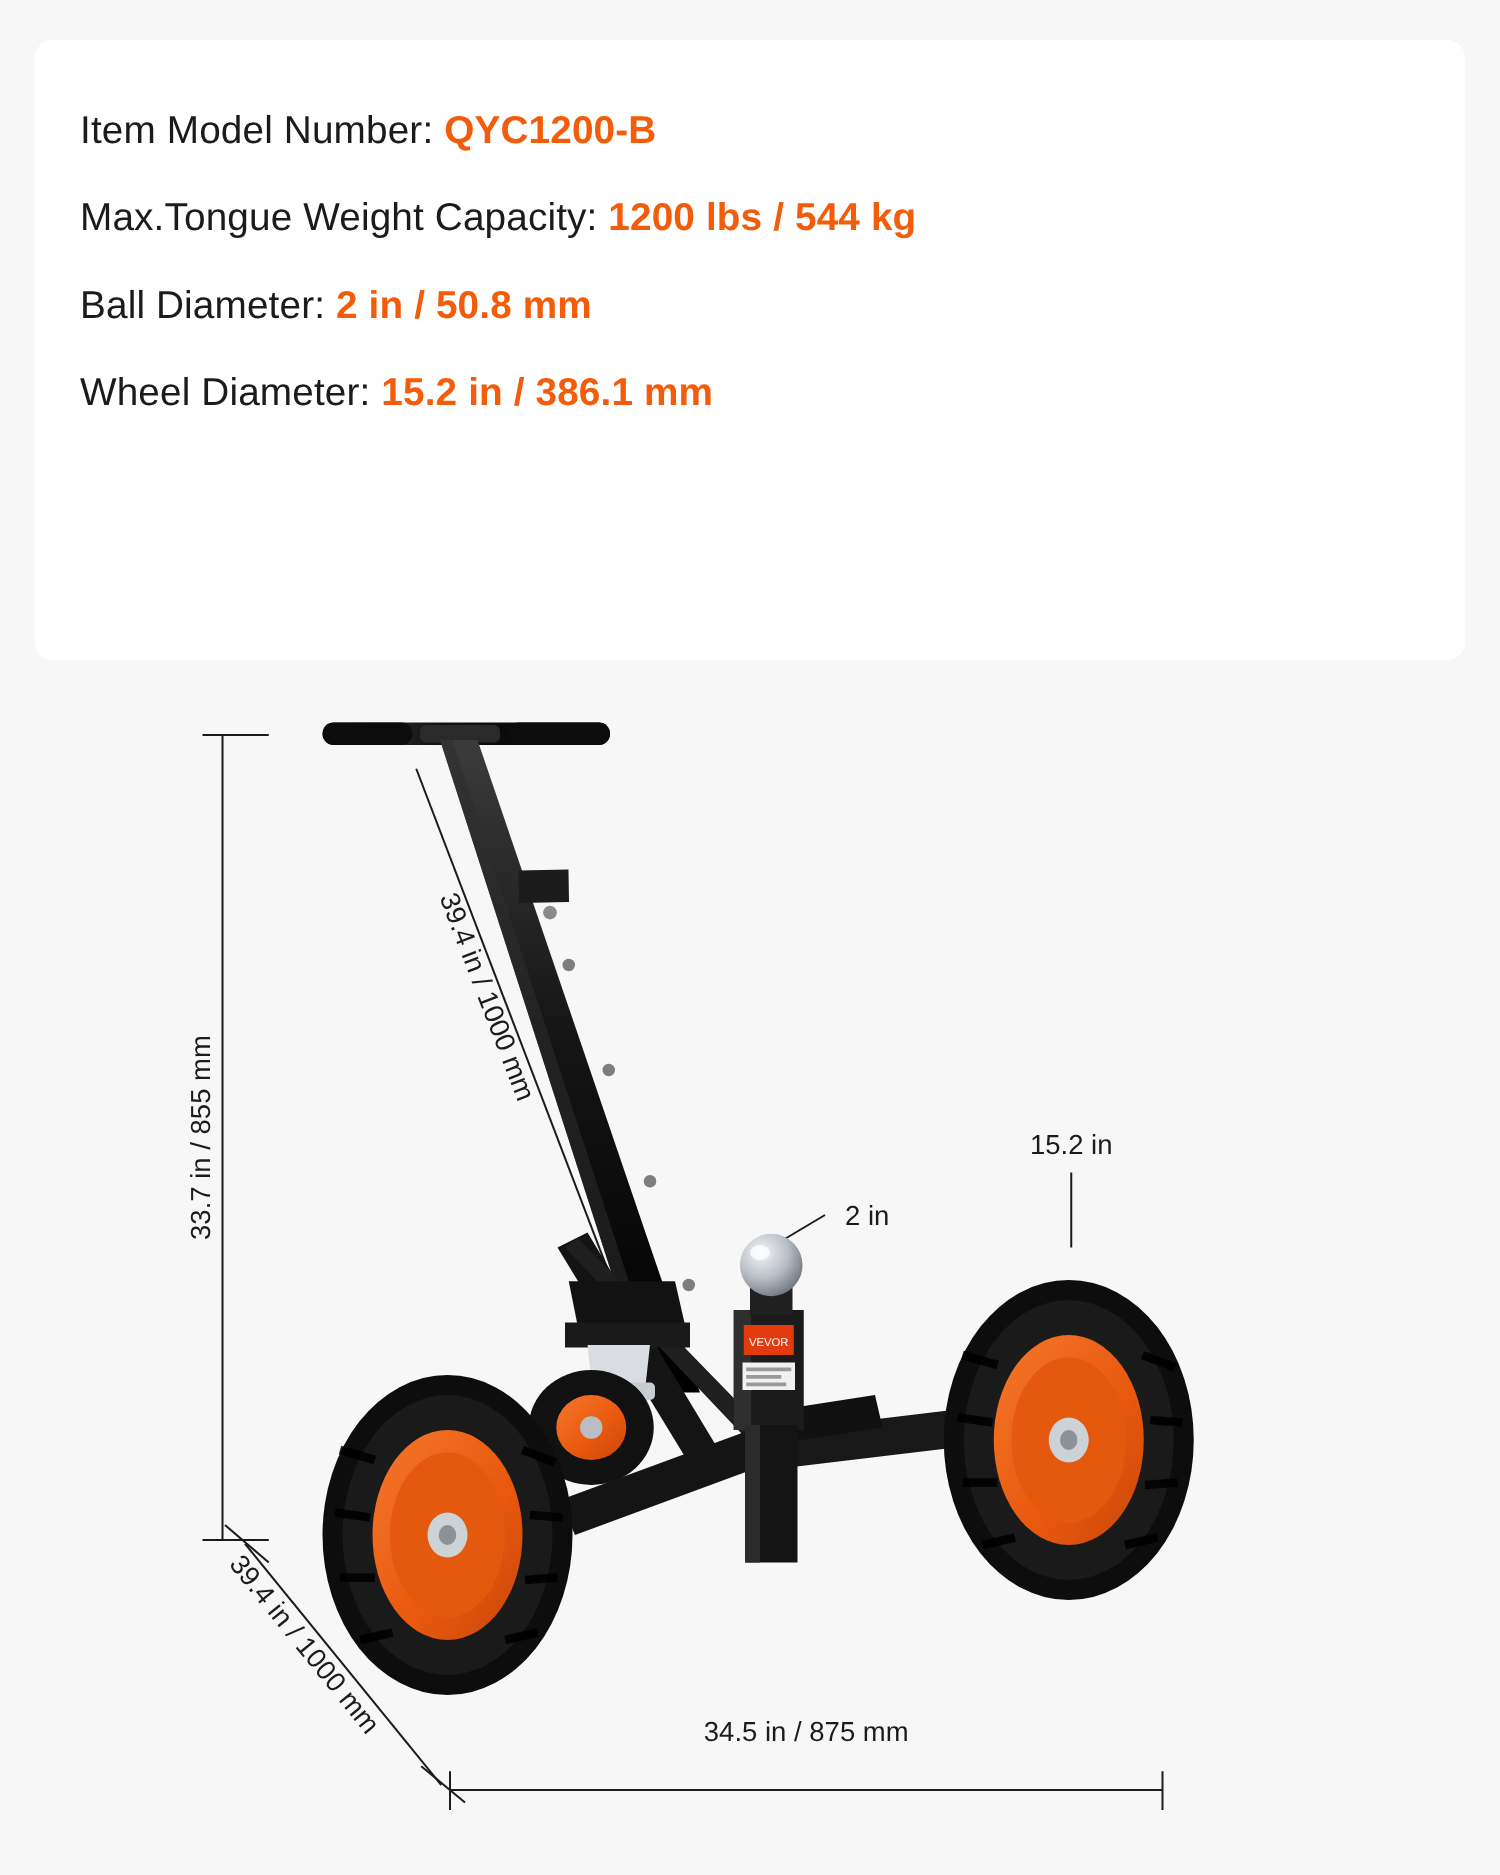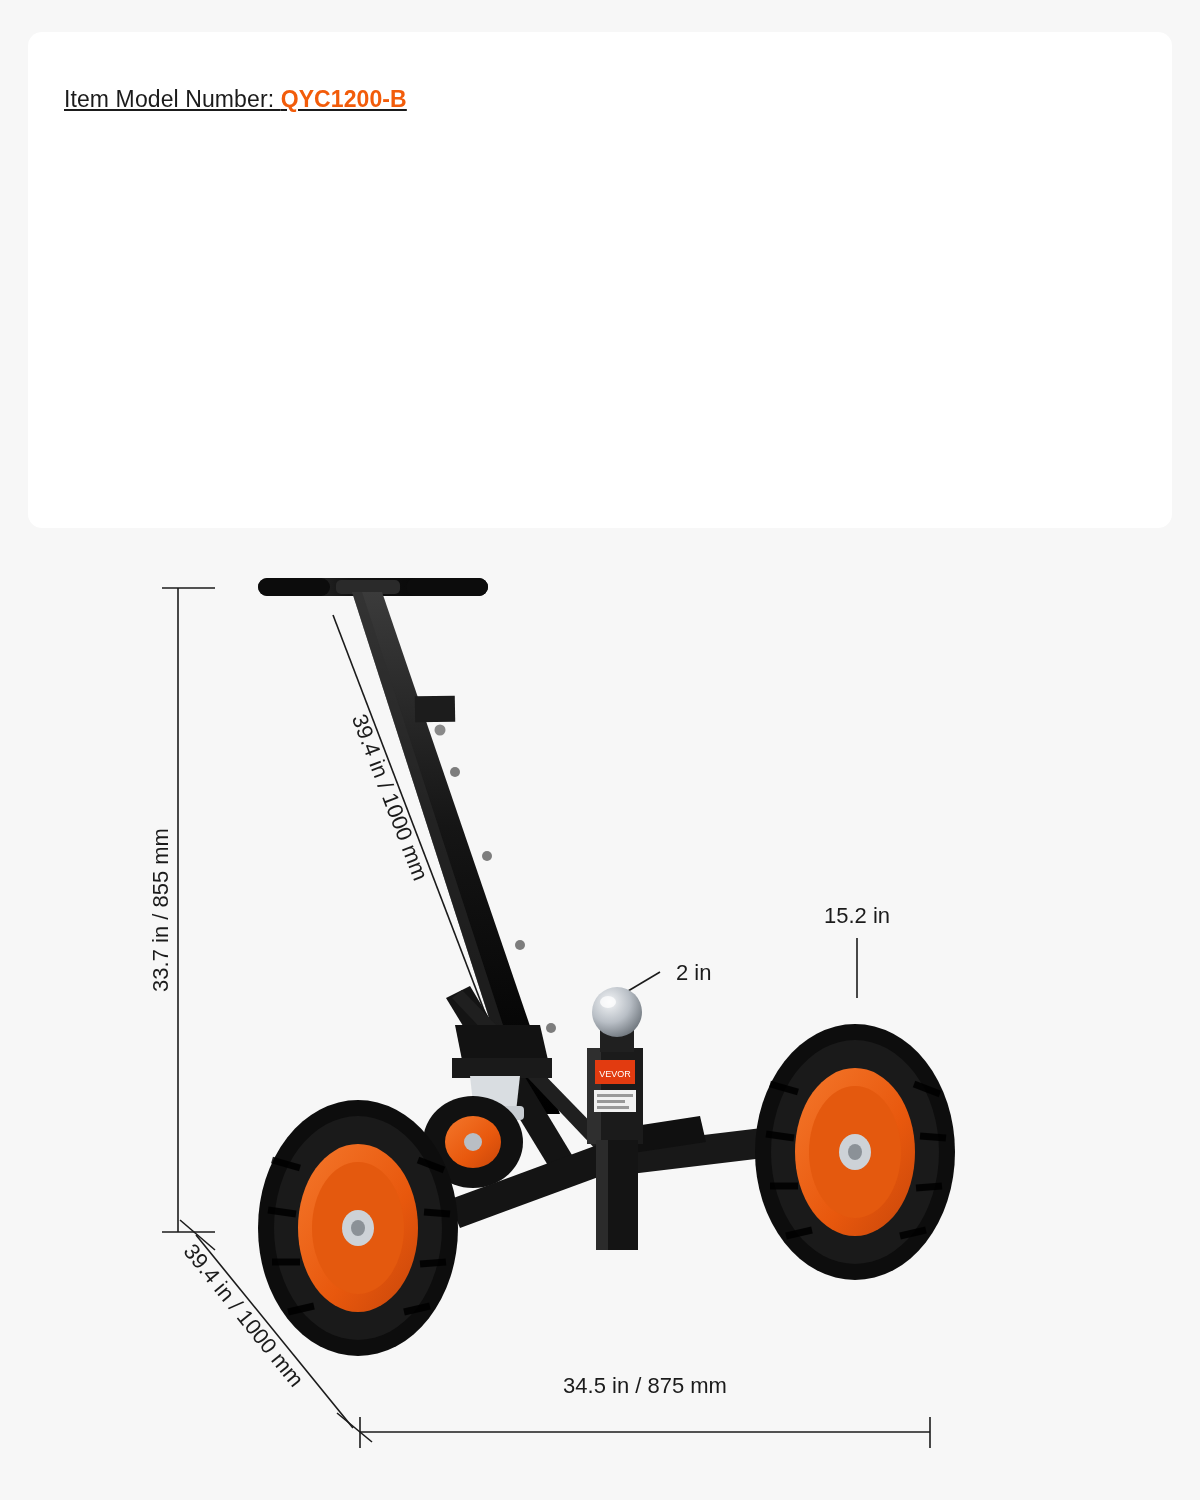--- a/index.html
+++ b/index.html
@@ -21,27 +21,26 @@
     left: 28px;
     top: 32px;
     width: 1144px;
     height: 496px;
     background: #ffffff;
     border-radius: 14px;
     box-sizing: border-box;
     padding: 56px 0 0 36px;
   }
   .spec-row {
-    font-size: 23px;
+    font-size: 31px;
     color: #1b1b1b;
     line-height: 1;
     margin-bottom: 39px;
     letter-spacing: 0.1px;
     white-space: nowrap;
-    text-decoration: underline;
   }
   .spec-row .val {
     color: #f25c0a;
     font-weight: bold;
   }
 
   
   .diagram {
     position: absolute;
     left: 0;
@@ -61,23 +60,32 @@
 </style>
 </head>
 <body>
 
 <div class="spec-card">
 
   <div class="spec-row">
     <span>Item Model Number: </span><span class="val">QYC1200-B</span>
   </div>
 
-
-
-
+  <div class="spec-row">
+    <span>Max.Tongue Weight Capacity: </span><span class="val">1200 lbs / 544 kg</span>
+  </div>
+
+  <div class="spec-row">
+    <span>Ball Diameter: </span><span class="val">2 in / 50.8 mm</span>
+  </div>
+
+
+  <div class="spec-row">
+    <span>Wheel Diameter: </span><span class="val">15.2 in / 386.1 mm</span>
+  </div>
 
 
 </div>
 
 <div class="diagram">
   <svg width="1200" height="980" viewBox="0 0 1200 980" xmlns="http://www.w3.org/2000/svg">
 
     <defs>
       <radialGradient id="ballGrad" cx="35%" cy="30%" r="75%">
         <stop offset="0%" stop-color="#f2f4f6"></stop>

